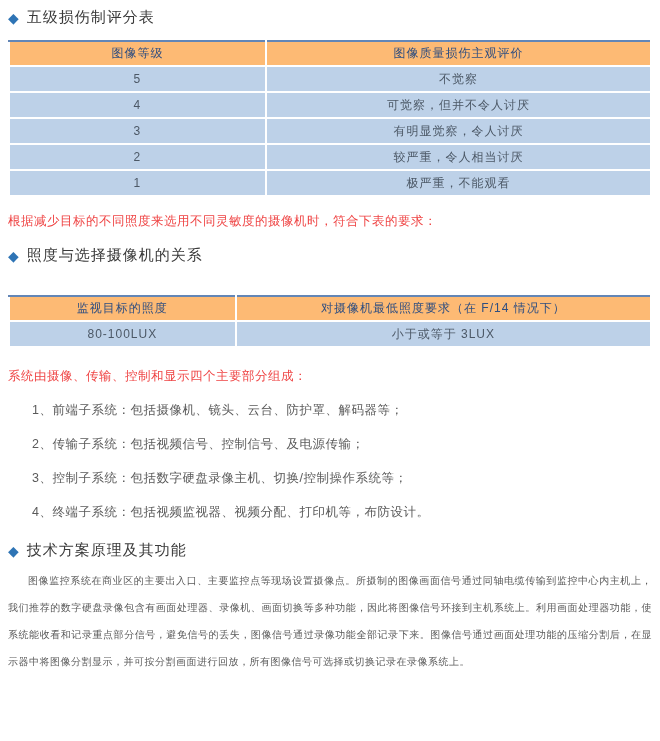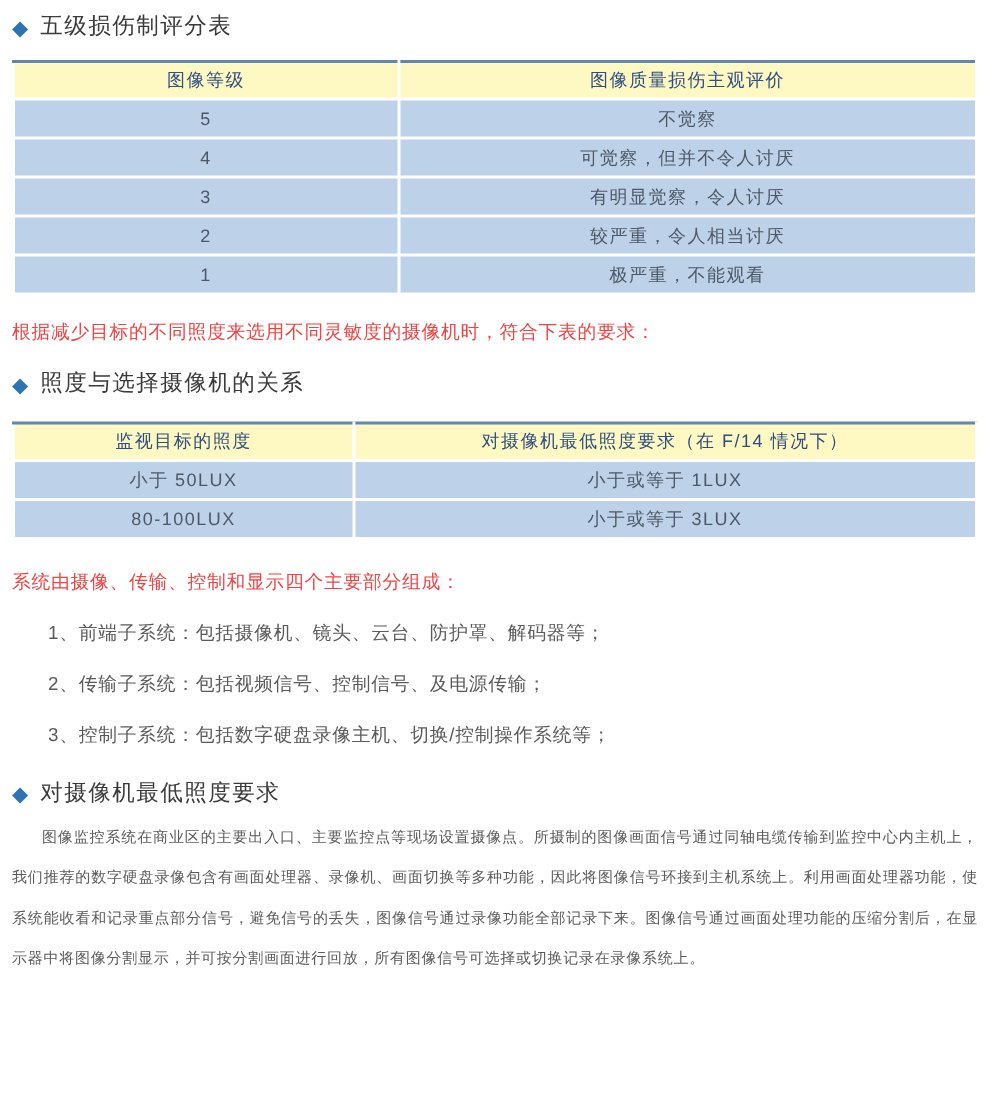--- a/index.html
+++ b/index.html
@@ -28,35 +28,35 @@
 
   table { width: 100%; border-collapse: collapse; table-layout: fixed; }
   th, td {
     border: 2px solid #ffffff;
     text-align: center;
     vertical-align: middle;
     font-size: 12px;
     letter-spacing: 1px;
   }
   th {
-    background: #fef9c3;
+    background: #fdba74;
     color: #2f4e80;
     font-weight: normal;
     height: 25px;
     border-top-color: #6386b6;
   }
   td {
     background: #bdd1e8;
     color: #4c5866;
     height: 26px;
   }
   .t1 .col1 { width: 40%; }
   .t2 .col1 { width: 35.3%; }
   .tbl1 { margin-top: 13px; }
-  .tbl2 { margin-top: 16px; }
+  .tbl2 { margin-top: 30px; }
 
   .para {
     font-size: 12.5px;
     color: #ef4444;
     letter-spacing: 0.5px;
     line-height: 18px;
   }
   .p-note { margin-top: 15px; }
   .h2 { margin-top: 16px; }
   .p-system { margin-top: 19px; font-family: Liberation Serif, serif; }
@@ -128,36 +128,33 @@
 
   <table class="t2 tbl2">
     <thead>
       <tr>
         <th class="col1">监视目标的照度</th>
         <th>对摄像机最低照度要求（在 F/14 情况下）</th>
       </tr>
     </thead>
     <tbody>
       <tr>
-        <td>小于 50LUX</td>
-        <td>小于或等于 1LUX</td>
-      </tr>
-      <tr>
         <td>80-100LUX</td>
         <td>小于或等于 3LUX</td>
       </tr>
     </tbody>
   </table>
 
   <p class="para p-system">系统由摄像、传输、控制和显示四个主要部分组成：</p>
 
   <div class="list-item">1、前端子系统：包括摄像机、镜头、云台、防护罩、解码器等；</div>
   <div class="list-item">2、传输子系统：包括视频信号、控制信号、及电源传输；</div>
   <div class="list-item">3、控制子系统：包括数字硬盘录像主机、切换/控制操作系统等；</div>
+  <div class="list-item">4、终端子系统：包括视频监视器、视频分配、打印机等，布防设计。</div>
 
   <div class="heading h3">
     <span class="diamond">◆</span>
-    <span>对摄像机最低照度要求</span>
+    <span>技术方案原理及其功能</span>
   </div>
 
   <p class="tech-para">图像监控系统在商业区的主要出入口、主要监控点等现场设置摄像点。所摄制的图像画面信号通过同轴电缆传输到监控中心内主机上，我们推荐的数字硬盘录像包含有画面处理器、录像机、画面切换等多种功能，因此将图像信号环接到主机系统上。利用画面处理器功能，使系统能收看和记录重点部分信号，避免信号的丢失，图像信号通过录像功能全部记录下来。图像信号通过画面处理功能的压缩分割后，在显示器中将图像分割显示，并可按分割画面进行回放，所有图像信号可选择或切换记录在录像系统上。</p>
 
 </div>
 
 </body></html>

